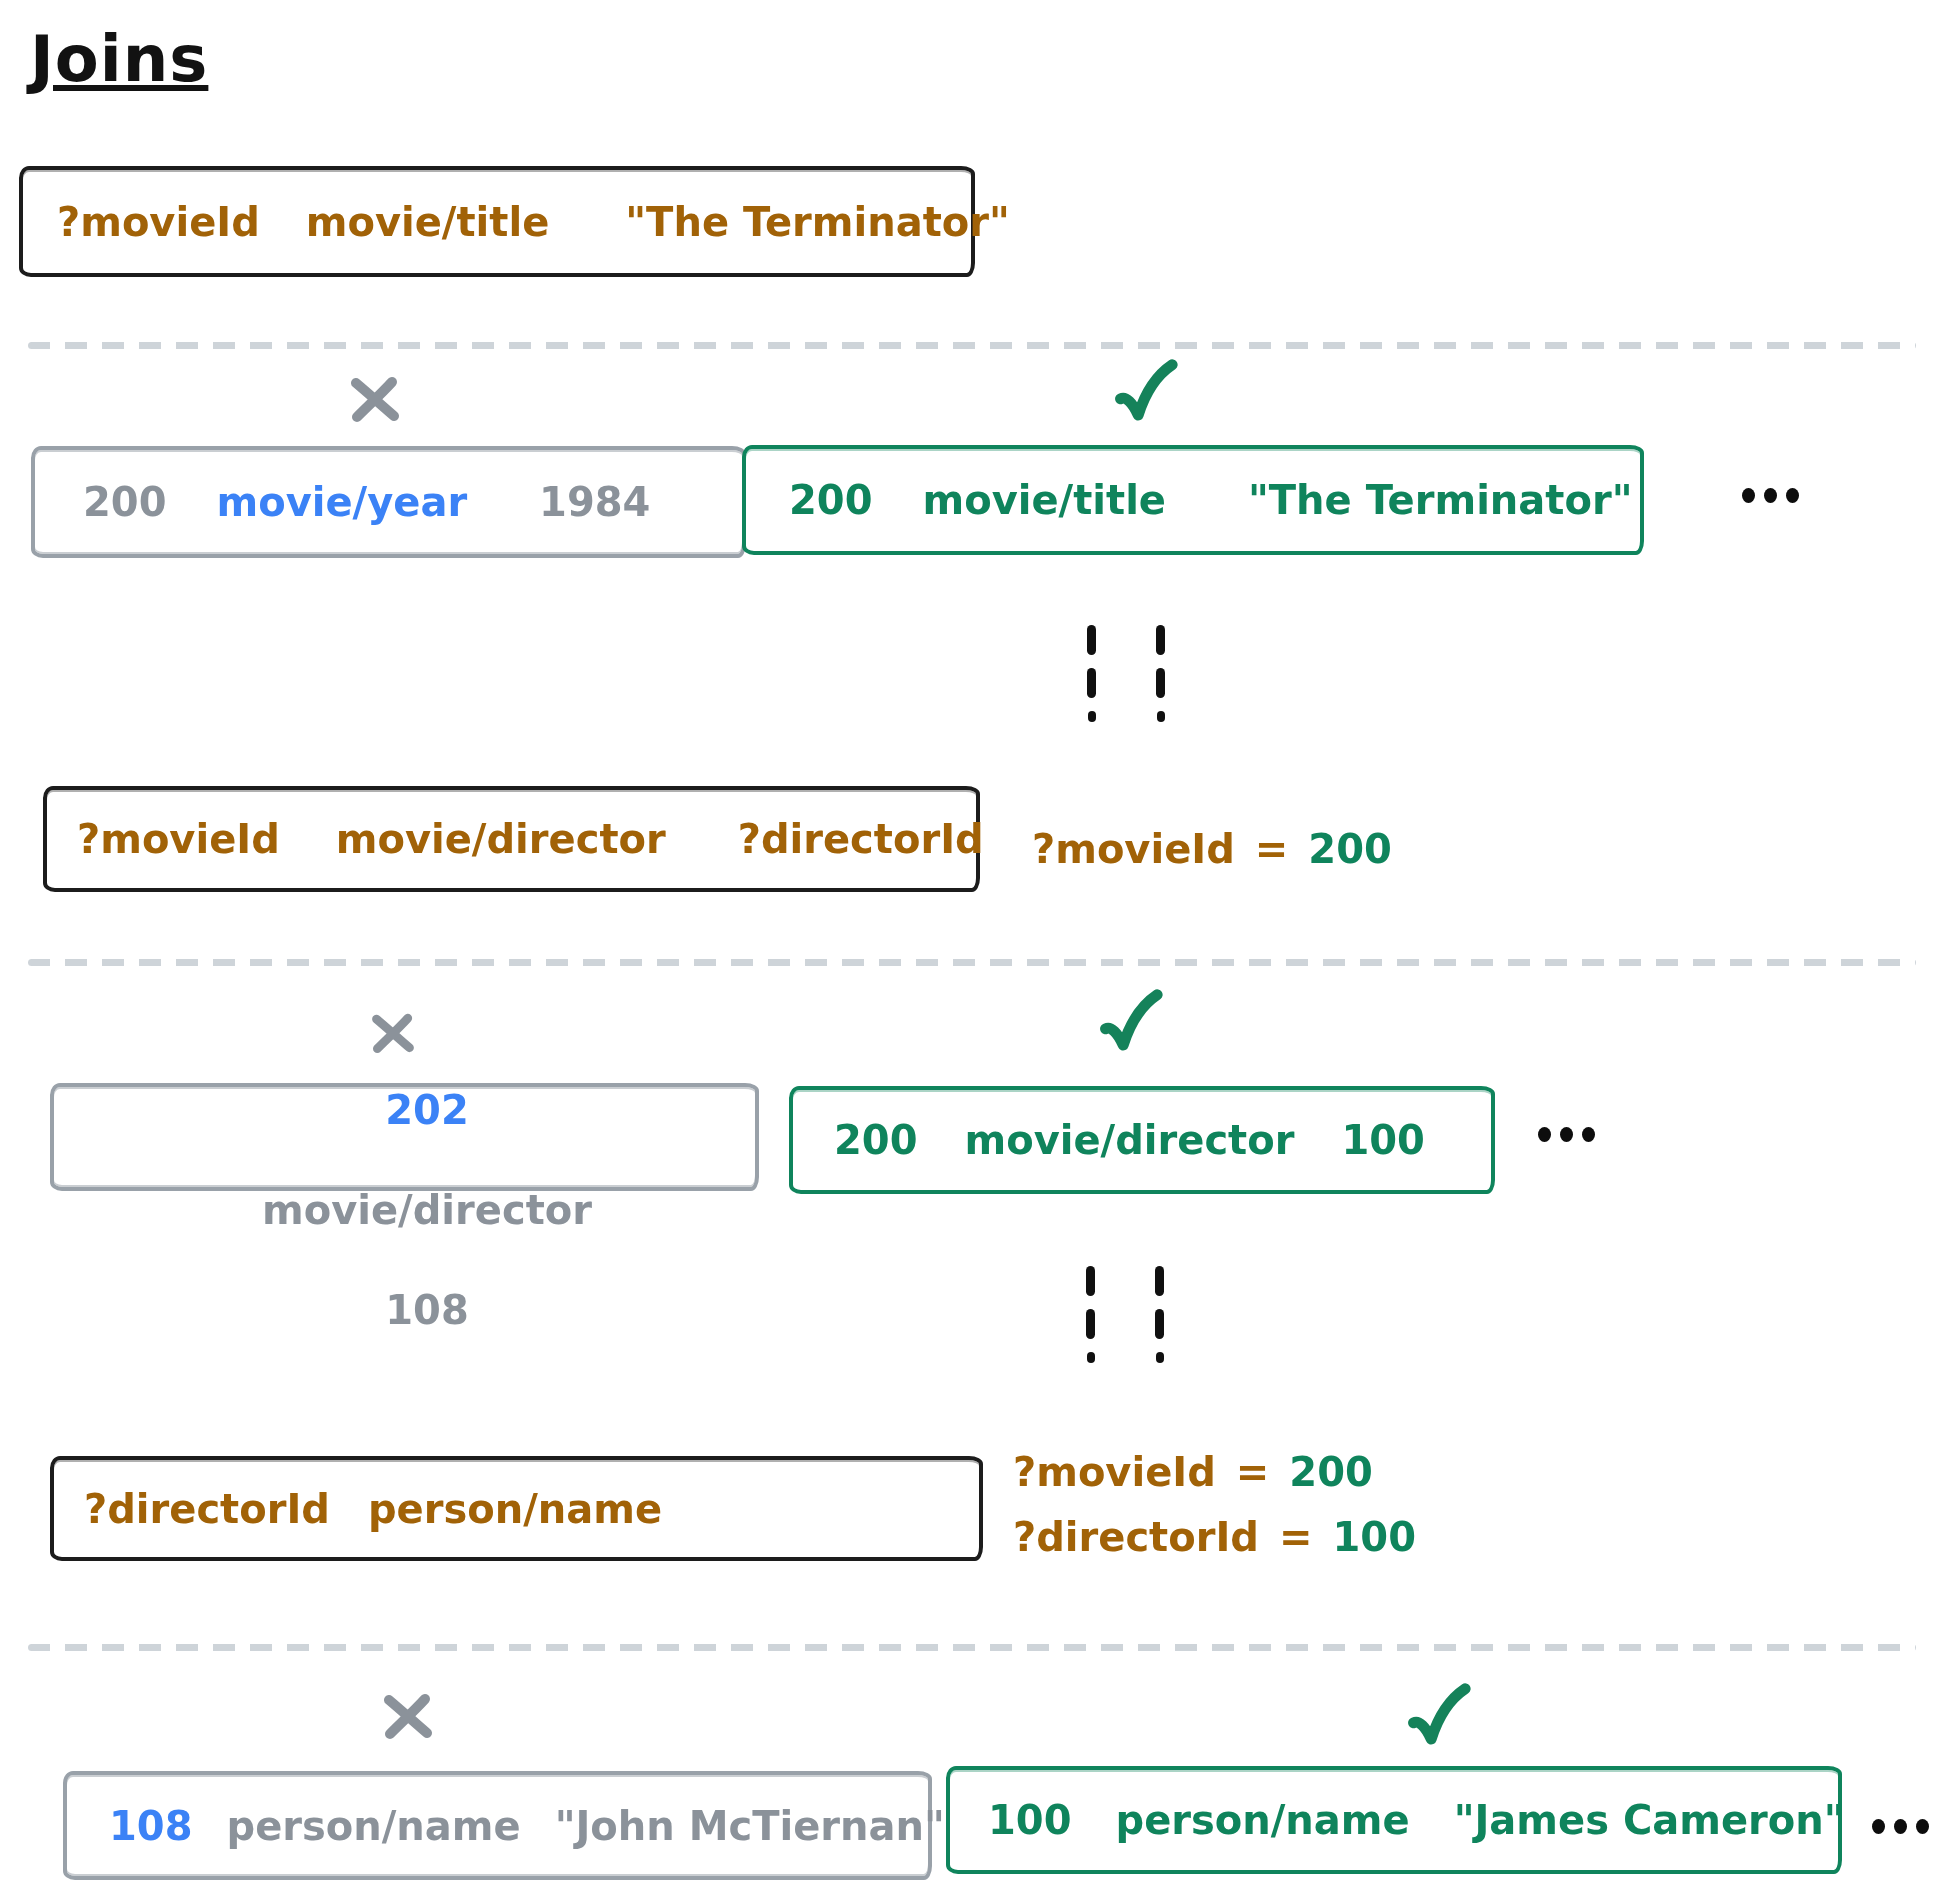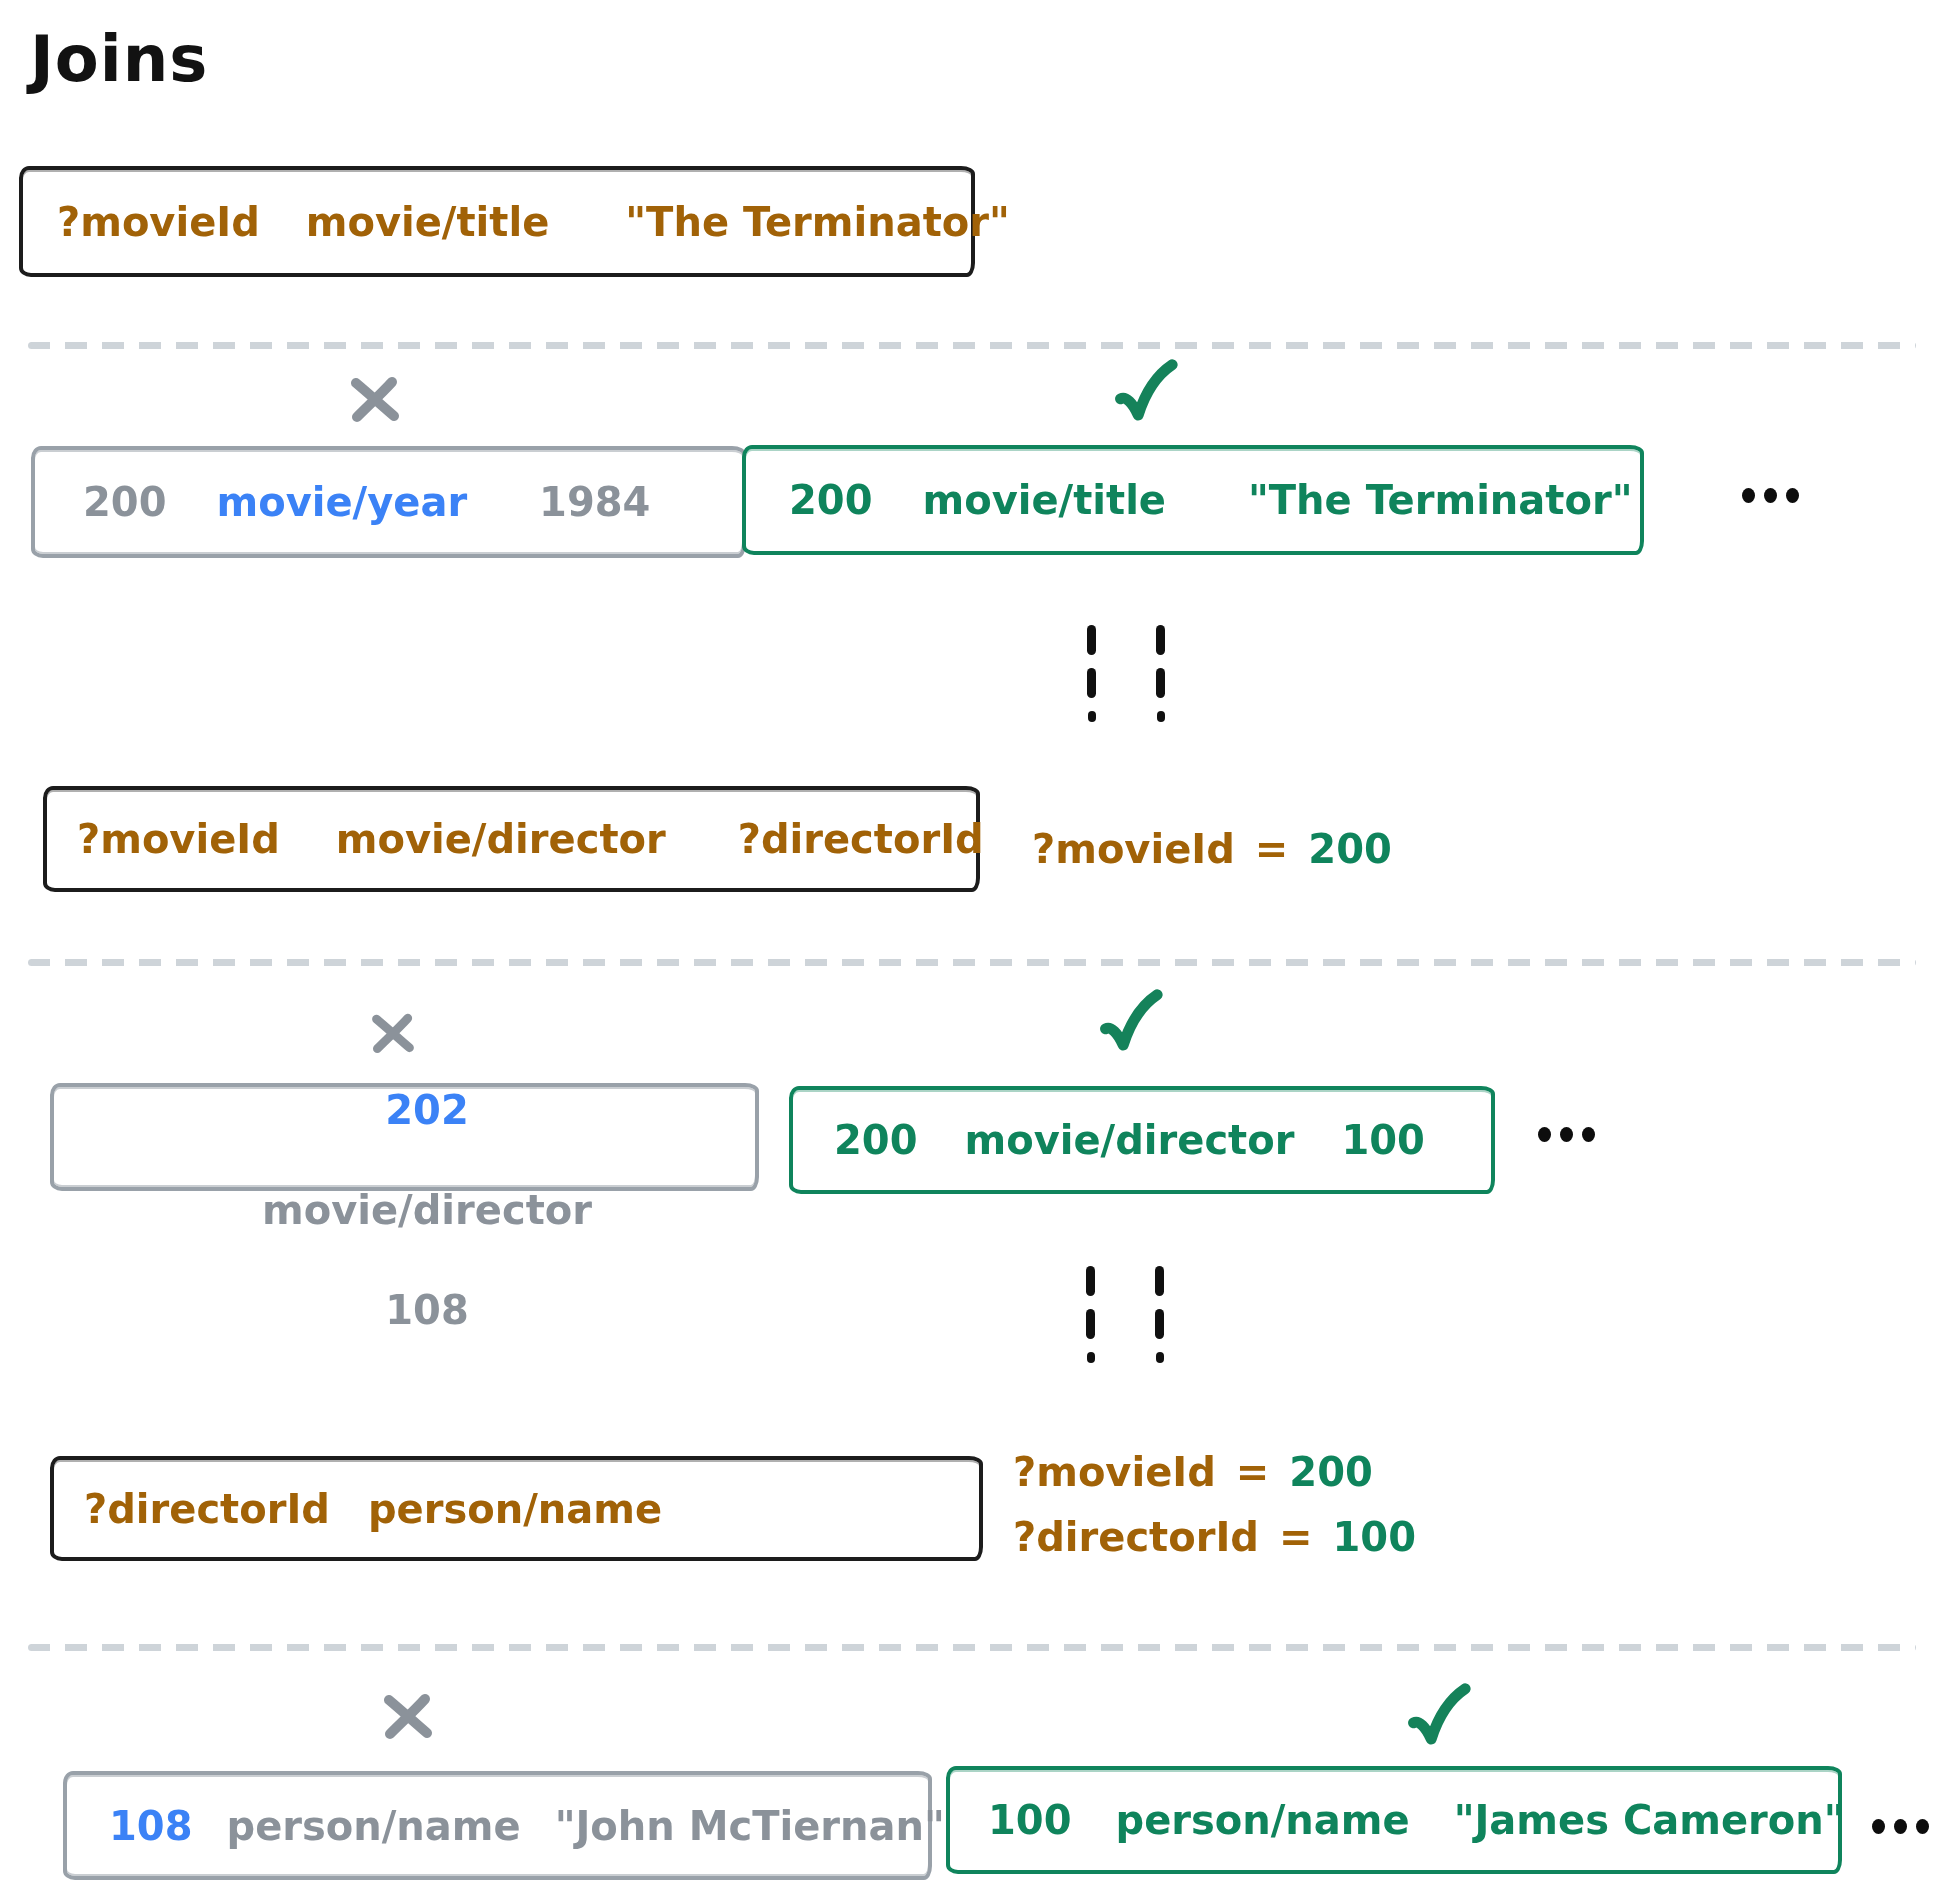--- a/index.html
+++ b/index.html
@@ -48,21 +48,21 @@
   
   .dots{position:absolute;display:flex;gap:9px;align-items:center;}
   .dot{width:13px;height:15px;border-radius:50%;background:#0d0d0d;}
   svg{display:block;}
 </style>
 </head>
 <body>
 
 <div id="canvas">
 
-  <div class="abs title" style="left:30px;top:22px;">Joins</div>
+  <div class="abs title" style="left:30px;top:22px;text-decoration:underline;">Joins</div>
 
   <div class="tbox b-black" style="left:19px;top:166px;width:914px;height:103px;padding-left:34px;gap:46px;">
     <span class="c-black">?movieId</span>
     <span class="c-black">movie/title</span>
     <span class="c-black" style="margin-left:30px;">"The Terminator"</span>
   </div>
 
   <div class="divider" style="left:28px;top:342px;width:1888px;"></div>
 
   <div class="abs" style="left:348px;top:376px;">

